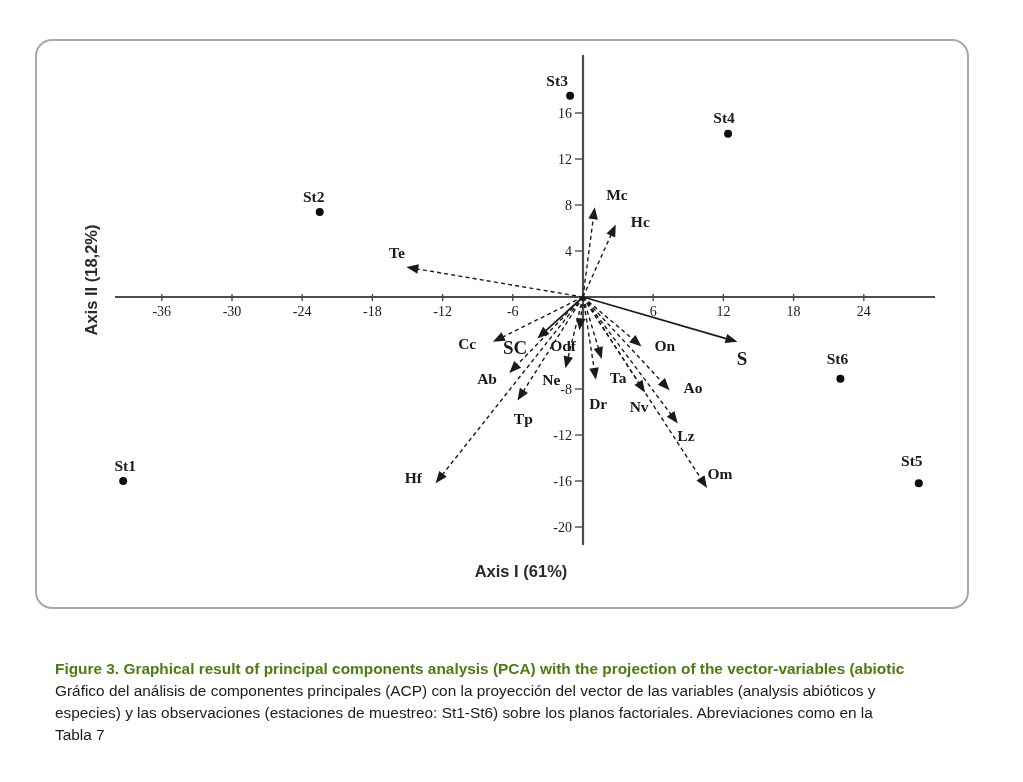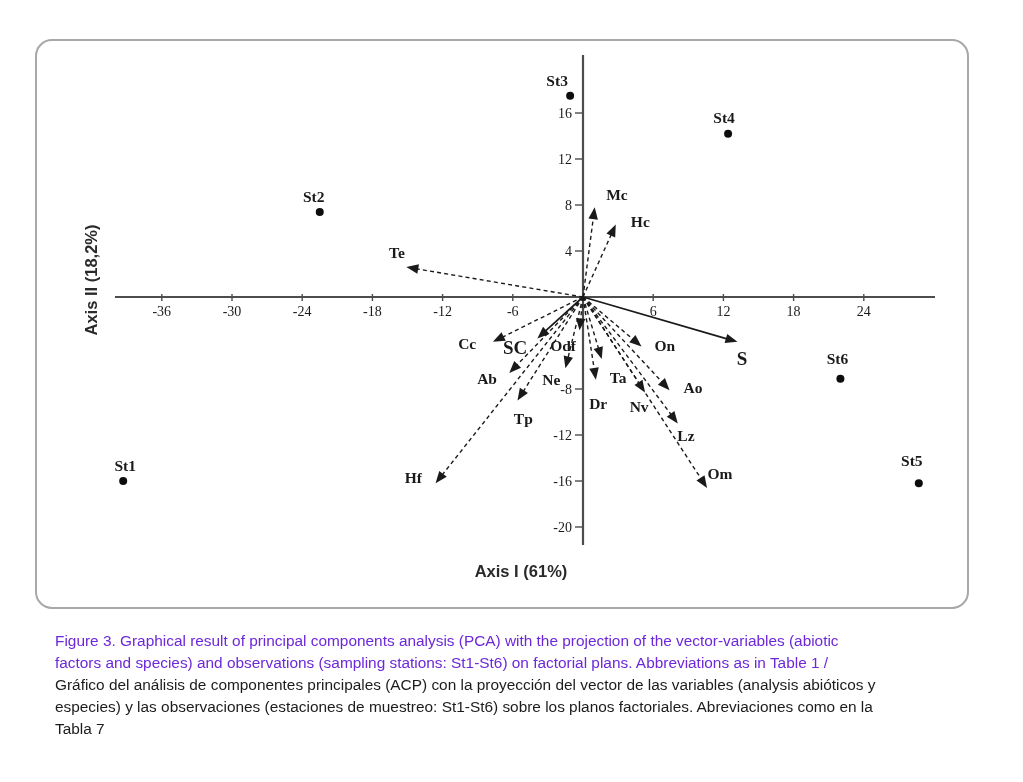--- a/index.html
+++ b/index.html
@@ -3,21 +3,21 @@
 <meta charset="utf-8">
 <style>
   html,body{margin:0;padding:0;background:#ffffff;}
   body{width:1023px;height:782px;position:relative;overflow:hidden;
        font-family:"Liberation Sans","DejaVu Sans",sans-serif;}
   #figure-wrap{position:absolute;left:0;top:0;width:1023px;height:620px;}
   svg{position:absolute;left:0;top:0;}
   #figure-caption{position:absolute;left:55px;top:630px;width:950px;
        font-size:15.4px;line-height:22px;color:#1c1c1c;}
   .cap-line{white-space:nowrap;}
-  .cap-bold{font-weight:400;color:#6d28d9;}
+  .cap-bold{font-weight:700;color:#4d7c0f;margin-top:28px;}
 </style>
 </head>
 <body>
 
 <div id="figure-wrap">
   <svg id="plot-svg" width="1023" height="620" viewBox="0 0 1023 620">
       <rect x="36" y="40" width="932" height="568" rx="16" ry="16" fill="#ffffff" stroke="#a8a8a8" stroke-width="2"></rect>
       <line x1="115" y1="297" x2="935" y2="297" stroke="#4d4d4d" stroke-width="2.2"></line>
       <line x1="583" y1="55" x2="583" y2="545" stroke="#4d4d4d" stroke-width="2.2"></line>
       <line x1="161.8" y1="294" x2="161.8" y2="301" stroke="#4d4d4d" stroke-width="1.4"></line>
@@ -122,17 +122,16 @@
       <text x="911.79" y="466.29999999999995" text-anchor="middle" font-size="15.5" font-weight="600" fill="#1a1a1a" font-family="&quot;Liberation Serif&quot;,&quot;DejaVu Serif&quot;,serif">St5</text>
       <circle cx="840.4" cy="378.65" r="4" fill="#0d0d0d"></circle>
       <text x="837.4" y="363.65" text-anchor="middle" font-size="15.5" font-weight="600" fill="#1a1a1a" font-family="&quot;Liberation Serif&quot;,&quot;DejaVu Serif&quot;,serif">St6</text>
       <text x="521" y="577" text-anchor="middle" font-size="16.5" font-weight="600" fill="#2a2a2a" font-family="&quot;Liberation Sans&quot;,&quot;DejaVu Sans&quot;,sans-serif">Axis I (61%)</text>
       <text x="97" y="280" text-anchor="middle" font-size="16.5" font-weight="600" fill="#2a2a2a" font-family="&quot;Liberation Sans&quot;,&quot;DejaVu Sans&quot;,sans-serif" transform="rotate(-90 97 280)">Axis II (18,2%)</text>
     </svg>
 </div>
 
 <div id="figure-caption">
     <div class="cap-line cap-bold">Figure 3. Graphical result of principal components analysis (PCA) with the projection of the vector-variables (abiotic</div>
-    <div class="cap-line cap-bold">factors and species) and observations (sampling stations: St1-St6) on factorial plans. Abbreviations as in Table 1 /</div>
     <div class="cap-line">Gráfico del análisis de componentes principales (ACP) con la proyección del vector de las variables (analysis abióticos y</div>
     <div class="cap-line">especies) y las observaciones (estaciones de muestreo: St1-St6) sobre los planos factoriales. Abreviaciones como en la</div>
     <div class="cap-line">Tabla 7</div>
   </div>
 
 </body></html>

